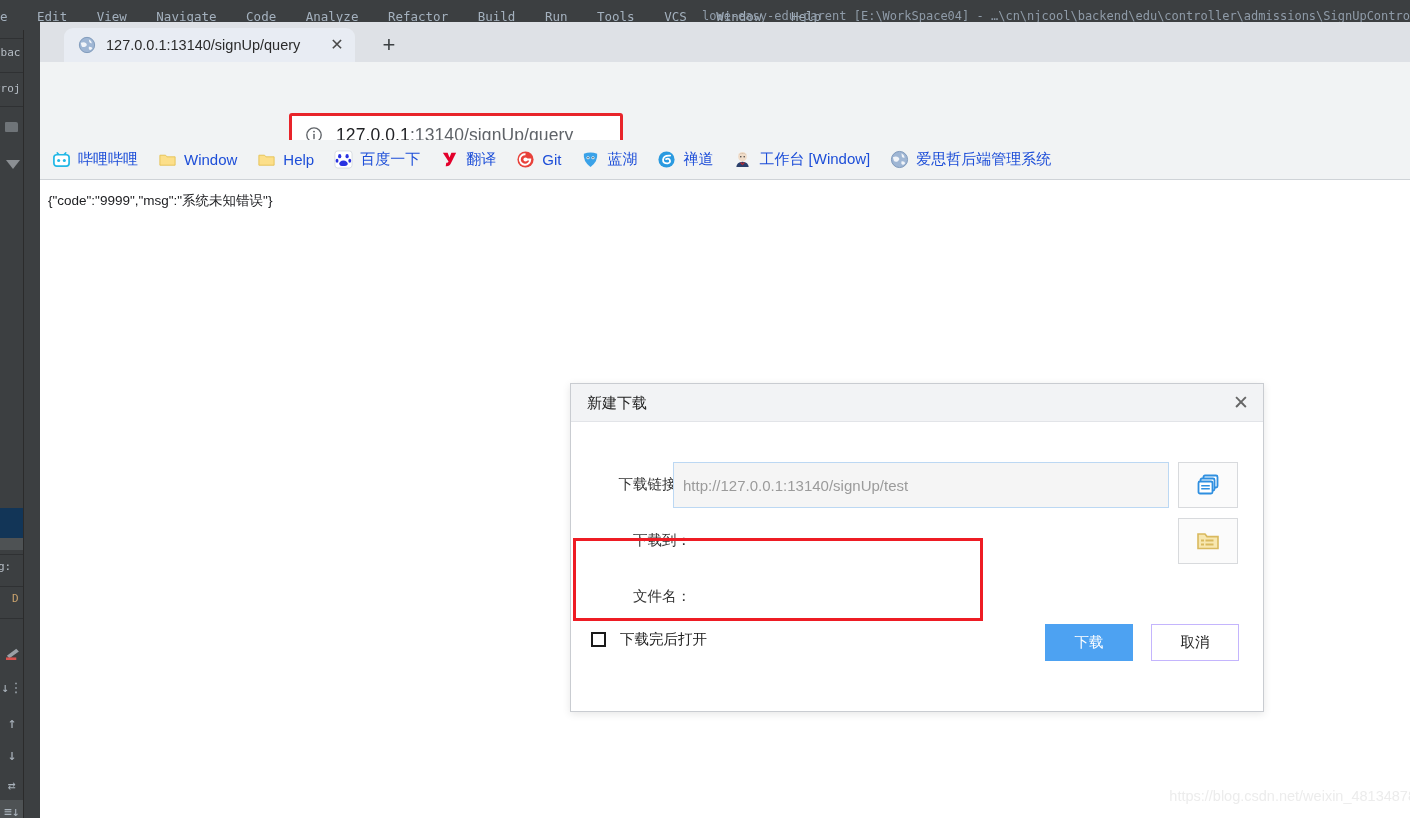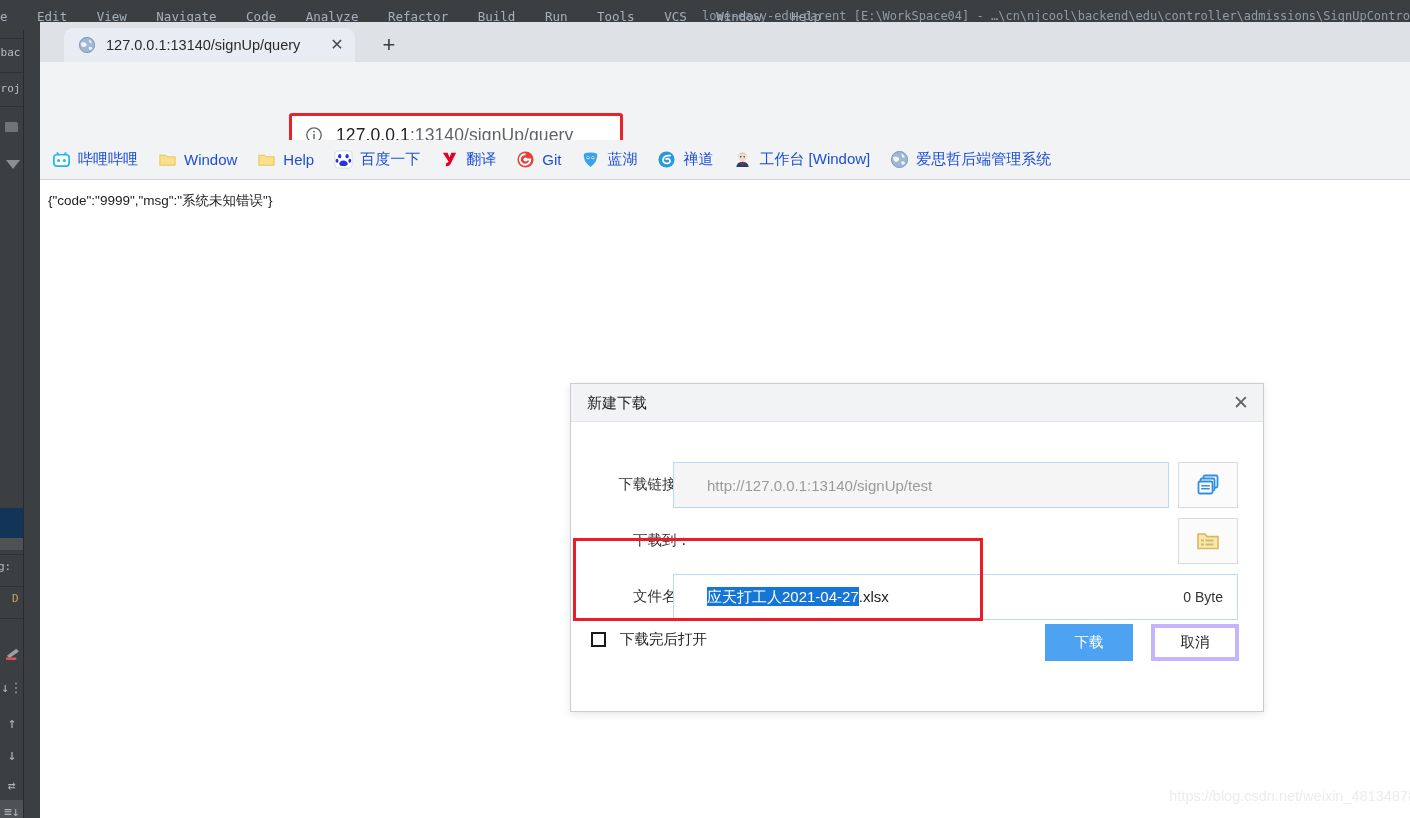--- a/index.html
+++ b/index.html
@@ -136,21 +136,21 @@
   .rowlabel {
     position: absolute; left: 20px; width: 100px; top: 13px;
     text-align: right; font-size: 14.5px; color: #333333;
   }
   .field {
     position: absolute; left: 100px; height: 46px;
     border: 1px solid #bcd8f3; background: #f5f5f5;
     display: flex; align-items: center;
   }
   .field.white { background: #ffffff; }
-  .field .ftext { font-size: 15px; padding-left: 9px; white-space: nowrap; margin-left: 24px; }
+  .field .ftext { font-size: 15px; padding-left: 9px; white-space: nowrap; }
   .field .placeholder { color: #9b9b9b; }
   .field .fvalue { color: #222222; }
   .sel { background: #1576d6; color: #ffffff; padding: 1px 0; }
   .field .fright {
     margin-left: auto; font-size: 14px; color: #333333; padding-right: 14px; white-space: nowrap;
   }
   .caret {
     position: absolute; top: 1px; right: 1px; width: 26px; height: 44px;
     border-left: 1px solid #dfe3e8; background: #fafafa;
     display: flex; align-items: center; justify-content: center; cursor: pointer;
@@ -168,21 +168,21 @@
     width: 15px; height: 15px; border: 2px solid #1a1a1a; background: #ffffff;
     margin-right: 14px; flex: 0 0 15px;
   }
   .checklabel { font-size: 14.5px; color: #222; }
   .btn {
     position: absolute; height: 37px; width: 88px; top: -50px;
     display: flex; align-items: center; justify-content: center;
     font-size: 14.5px; cursor: pointer;
   }
   .btn.primary { left: 474px; background: #4da2f2; color: #ffffff; border: 1px solid #4da2f2; }
-  .btn.secondary { left: 580px; background: #ffffff; color: #222222; border: 4px solid #c4b5fd; }
+  .btn.secondary { left: 580px; background: #ffffff; color: #222222; border: 1px solid #c4b5fd; }
 
   .redbox {
     position: absolute; left: 573px; top: 538px; width: 410px; height: 83px;
     border: 3px solid #ee1c24; pointer-events: none;
   }
 </style>
 </head>
 <body>
 
 <div id="root">
@@ -440,24 +440,20 @@
             <rect x="6" y="11.5" width="3" height="2" fill="#d9b95e"></rect>
             <rect x="10.5" y="11.5" width="8" height="2" fill="#d9b95e"></rect>
             <rect x="6" y="15.5" width="3" height="2" fill="#d9b95e"></rect>
             <rect x="10.5" y="15.5" width="8" height="2" fill="#d9b95e"></rect>
           </svg>
         </div>
       </div>
 
       <div class="row" style="top:152px">
         <div class="rowlabel">文件名：</div>
-        <div class="field white" style="left:102px;width:565px">
-          <span class="ftext fvalue"><span class="sel">应天打工人2021-04-27</span><span>.xlsx</span></span>
-          <span class="fright">0 Byte</span>
-        </div>
       </div>
     </div>
 
     <div class="dlg-footer">
       <div class="checkrow">
         <span class="checkbox"></span>
         <span class="checklabel">下载完后打开</span>
       </div>
       <div class="btn primary">下载</div>
       <div class="btn secondary">取消</div>

